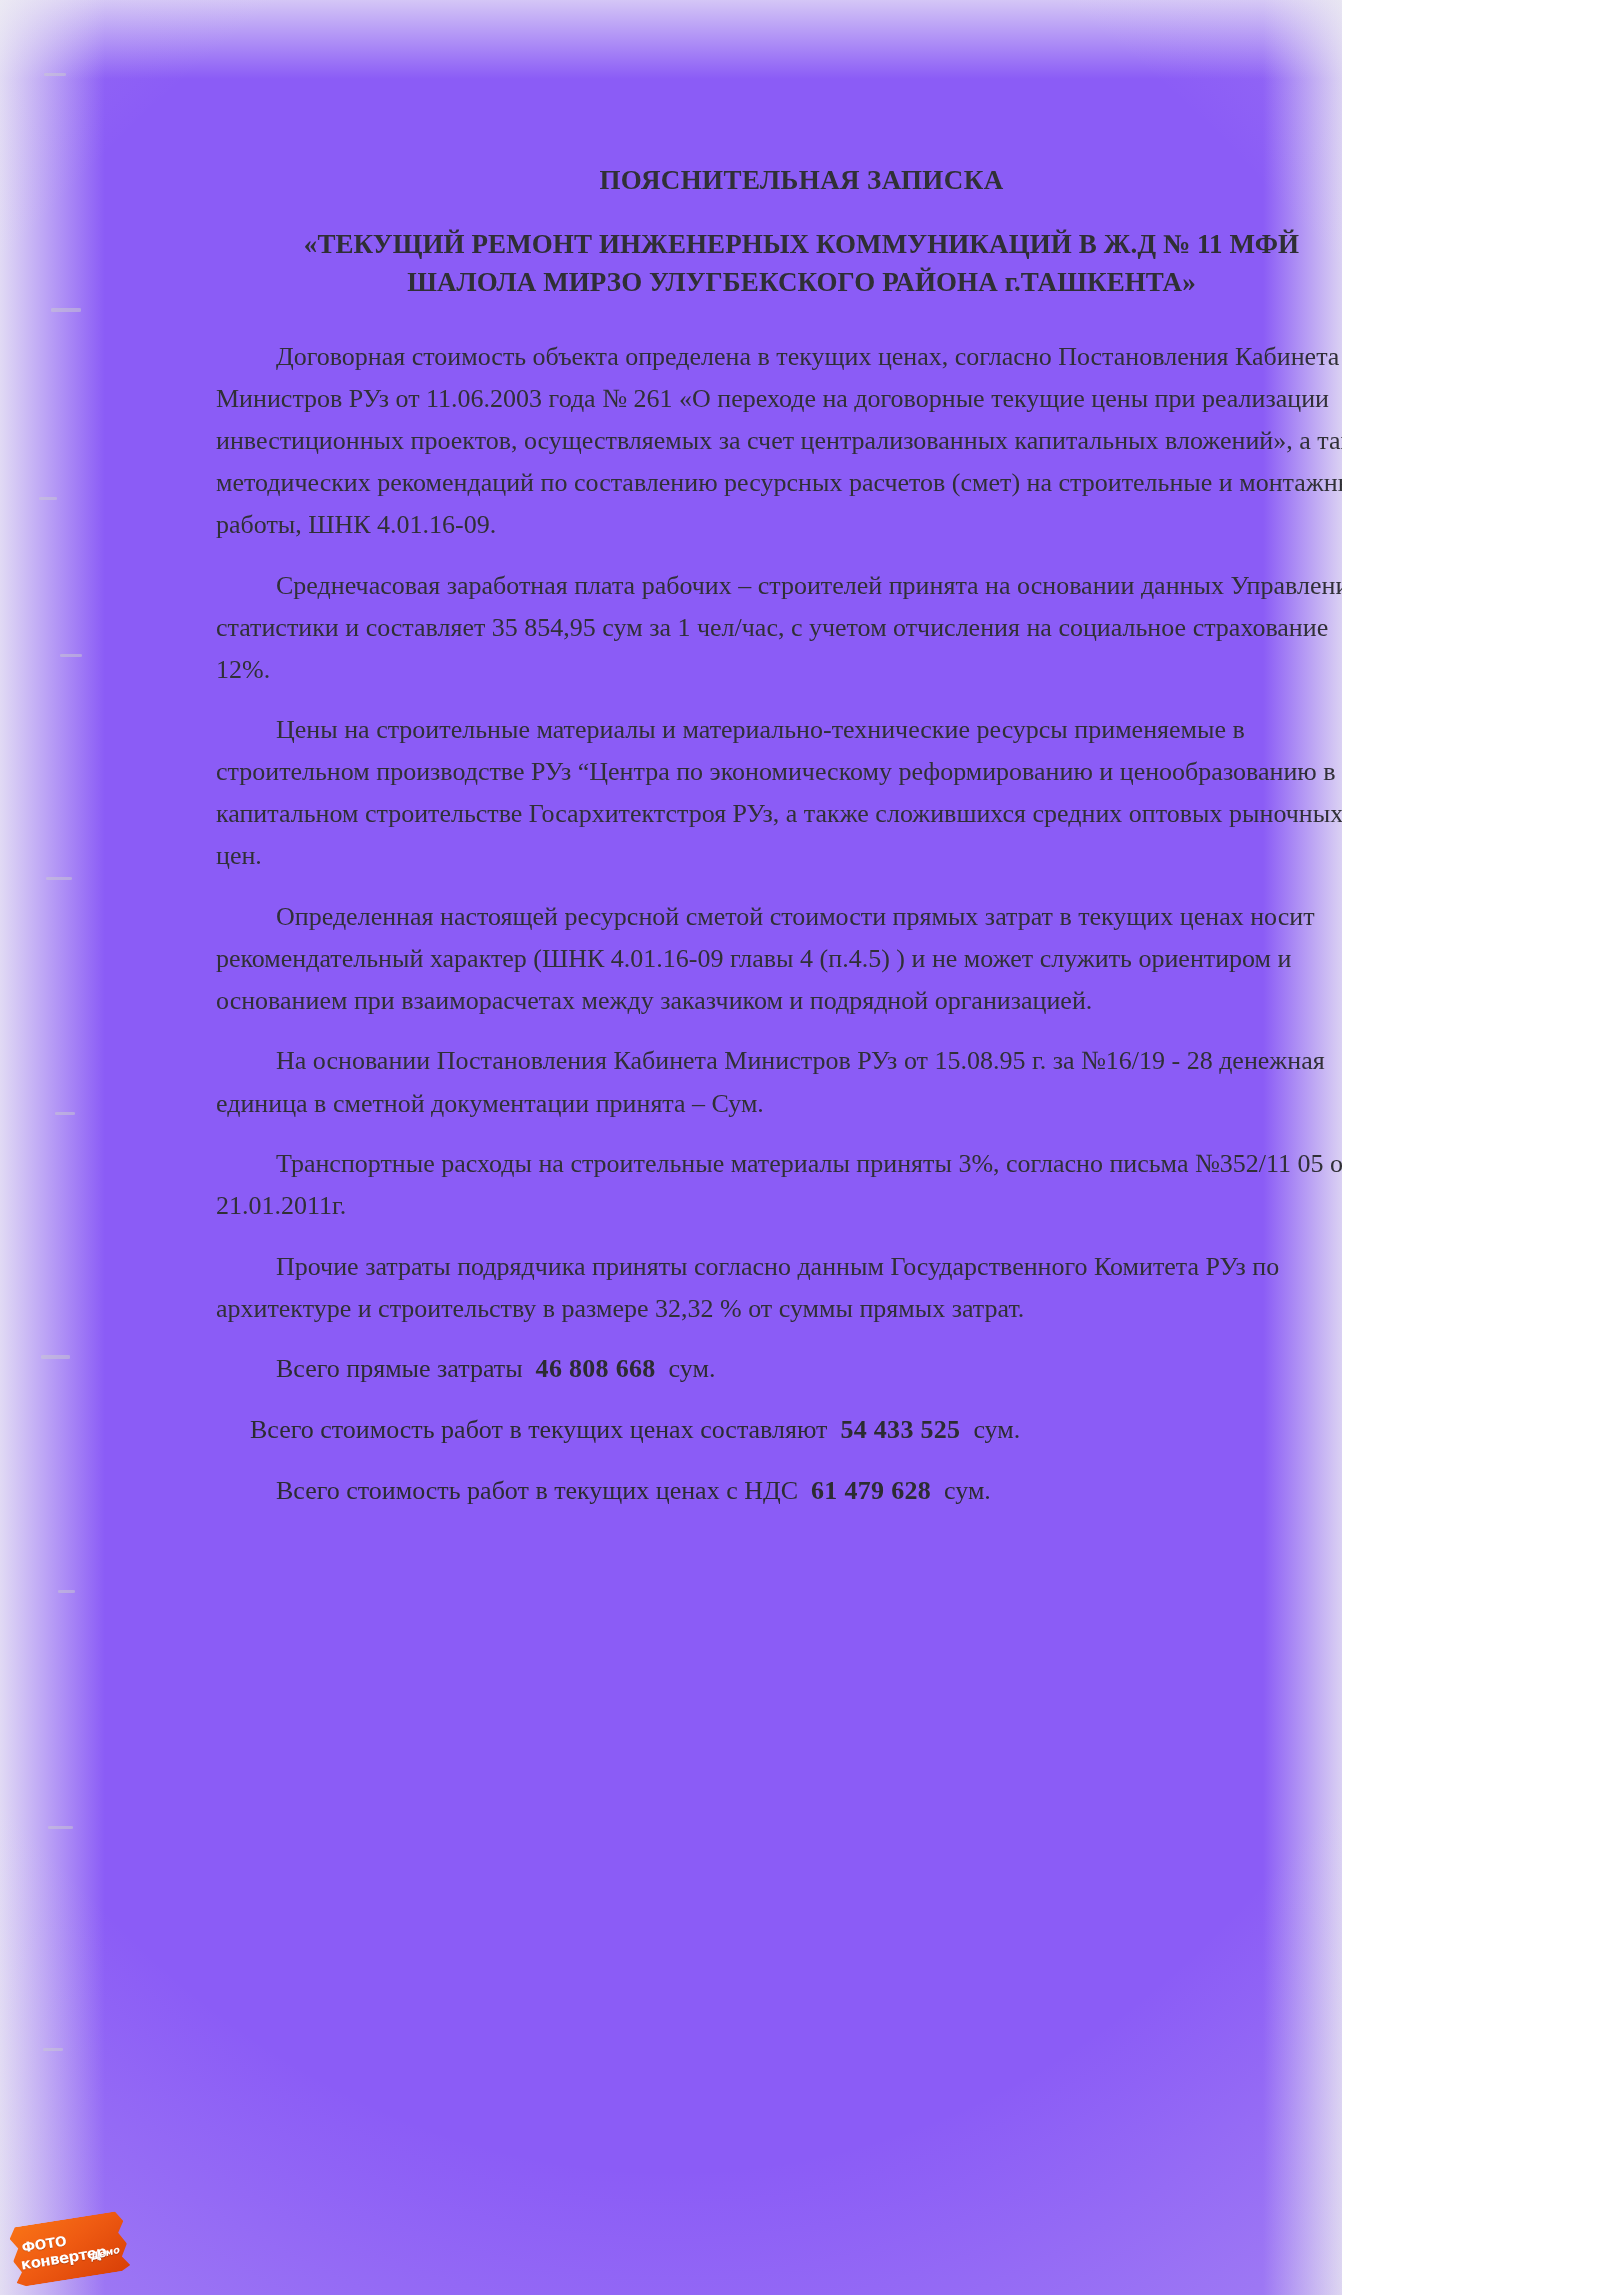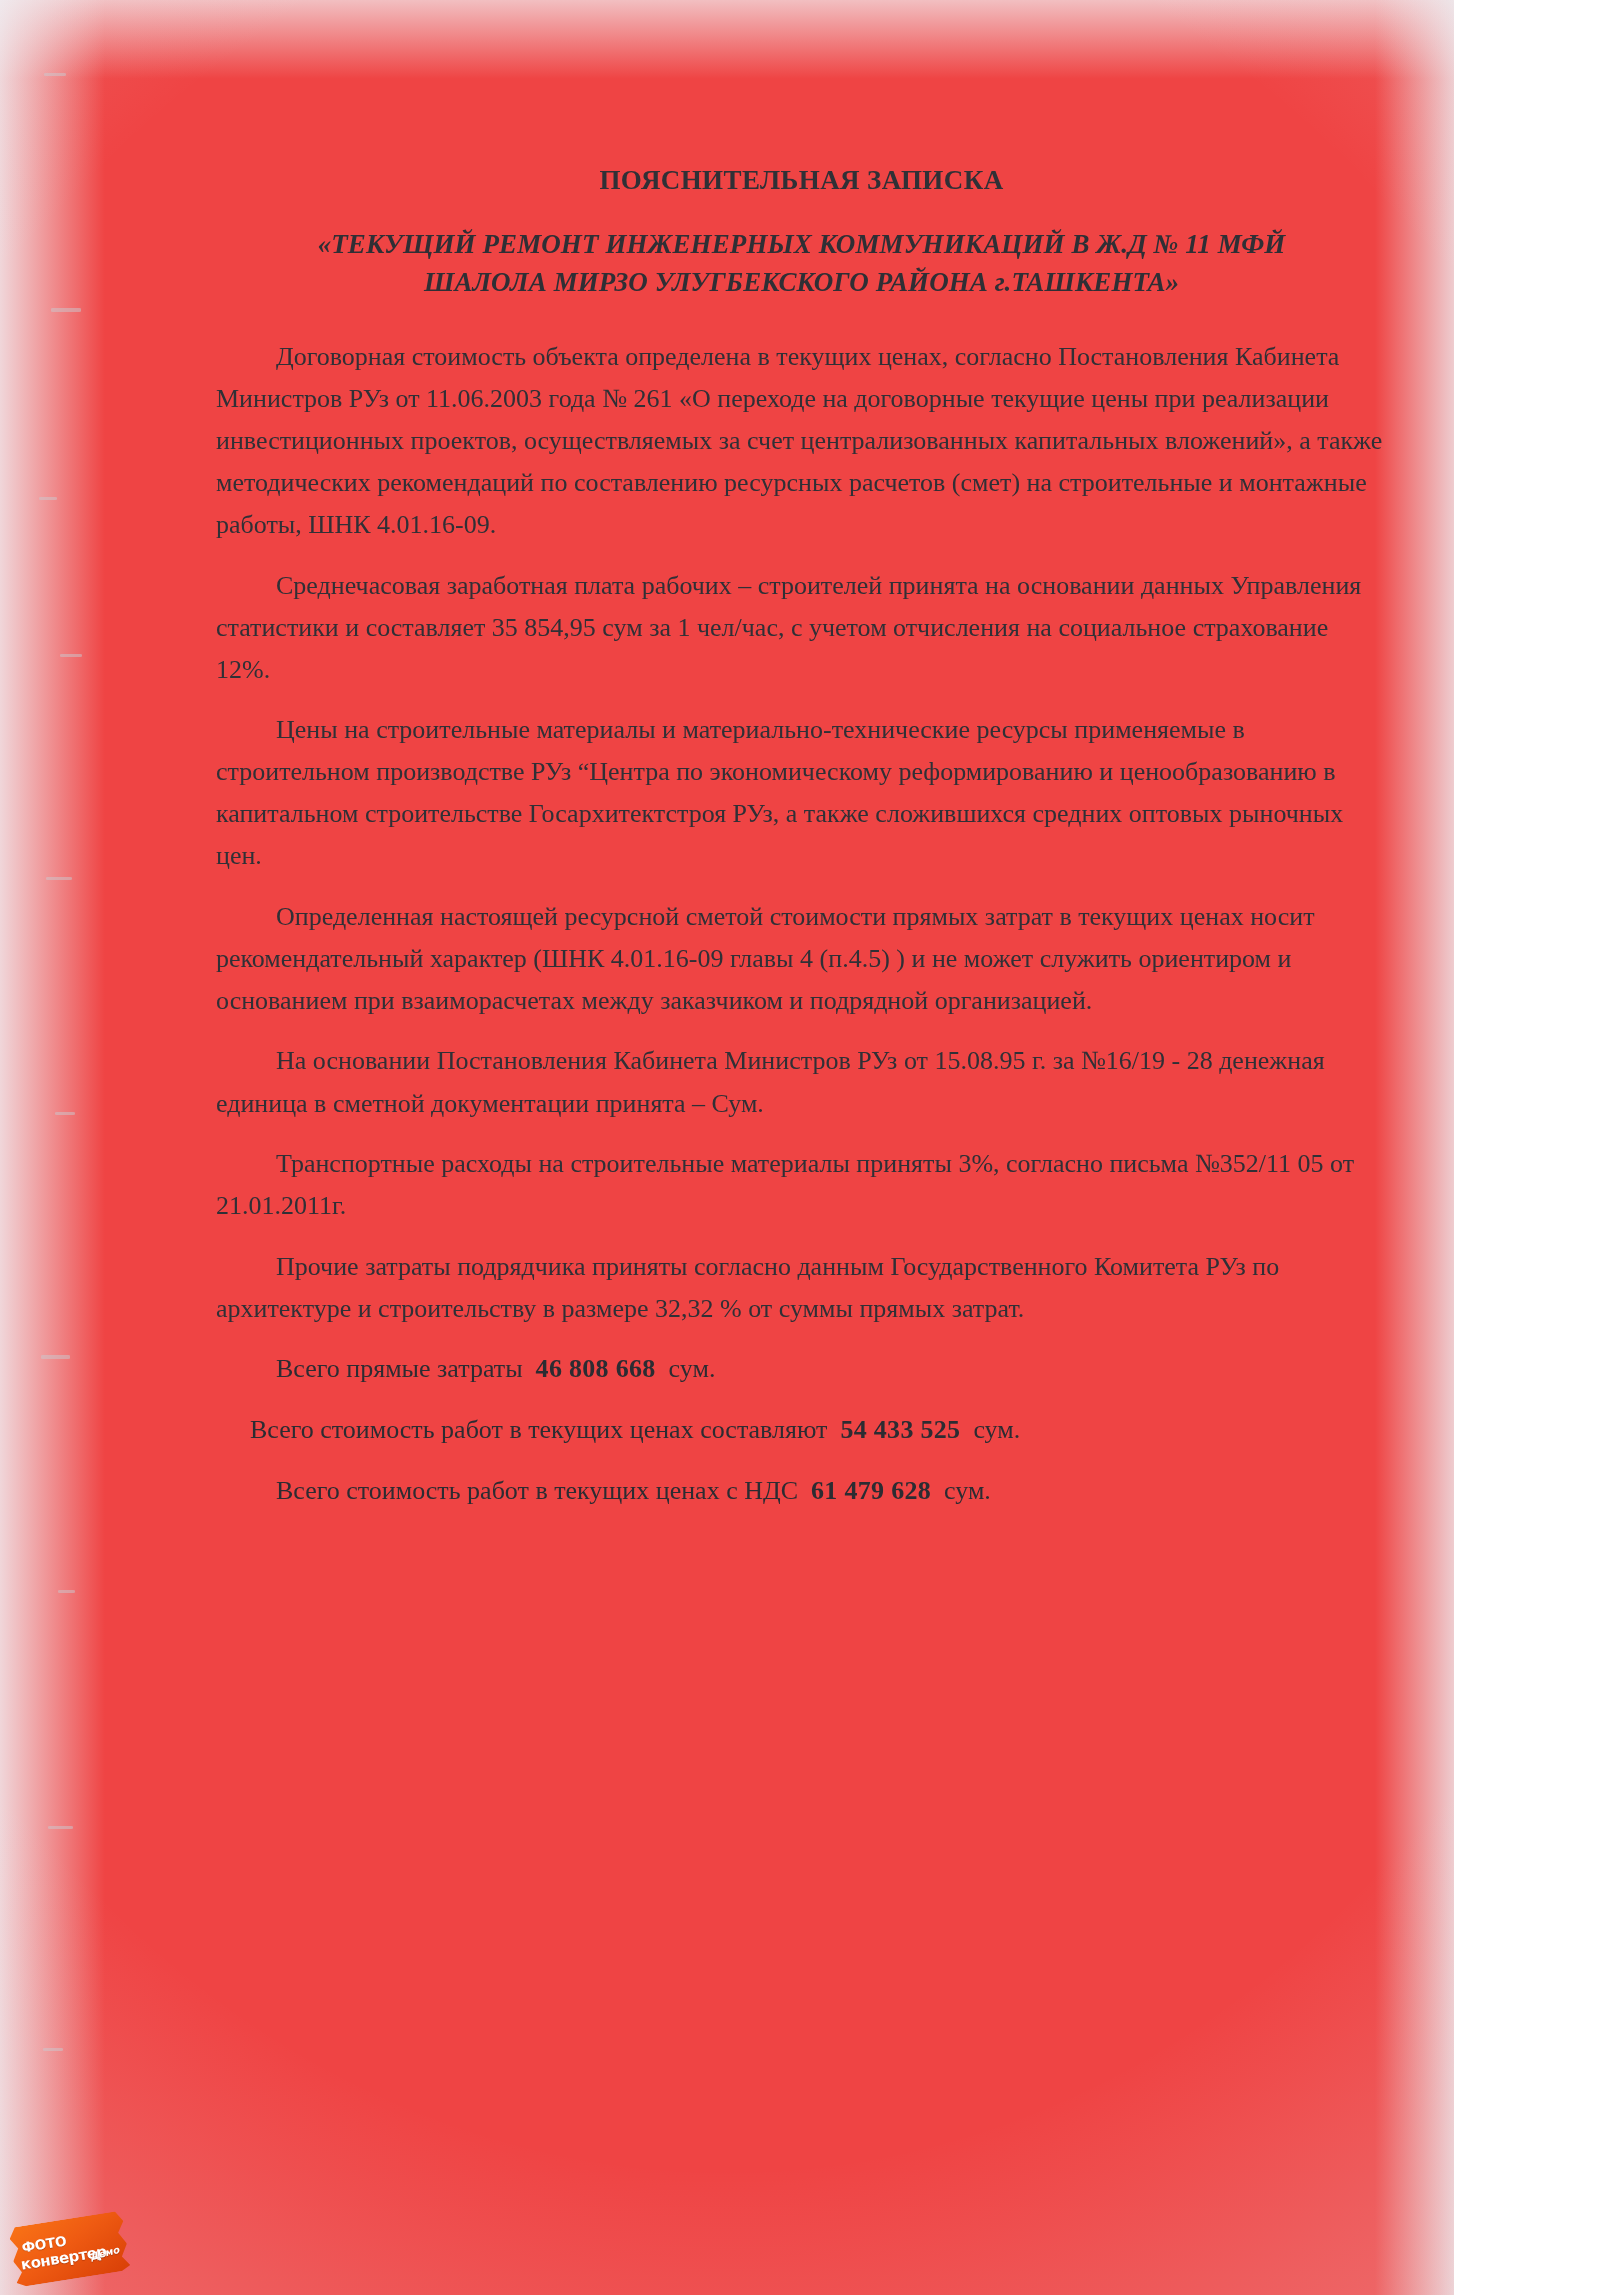--- a/index.html
+++ b/index.html
@@ -3,23 +3,23 @@
 <meta charset="utf-8">
 <title>Пояснительная записка</title>
 <style>
   html, body {
     margin: 0;
     padding: 0;
     background: #ffffff;
   }
   .page {
     position: relative;
-    width: 1454px;
+    width: 1342px;
     height: 2295px;
-    background: #ef4444;
+    background: #8b5cf6;
     overflow: hidden;
     font-family: "Liberation Serif", "DejaVu Serif", serif;
     color: #2b2b2f;
   }
 
   
   .scan-tint {
     position: absolute;
     inset: 0;
     background:
@@ -63,21 +63,20 @@
   }
   .doc-subtitle {
     margin: 0;
     padding-top: 29px;
     text-align: center;
     font-size: 27px;
     font-weight: bold;
     line-height: 1.42;
     letter-spacing: 0.1px;
     color: #2f2f35;
-    font-style: italic;
   }
 
   
   .body-block {
     padding-top: 34px;
   }
   p.para {
     margin: 0 0 18.3px 0;
     font-size: 26px;
     line-height: 1.62;

